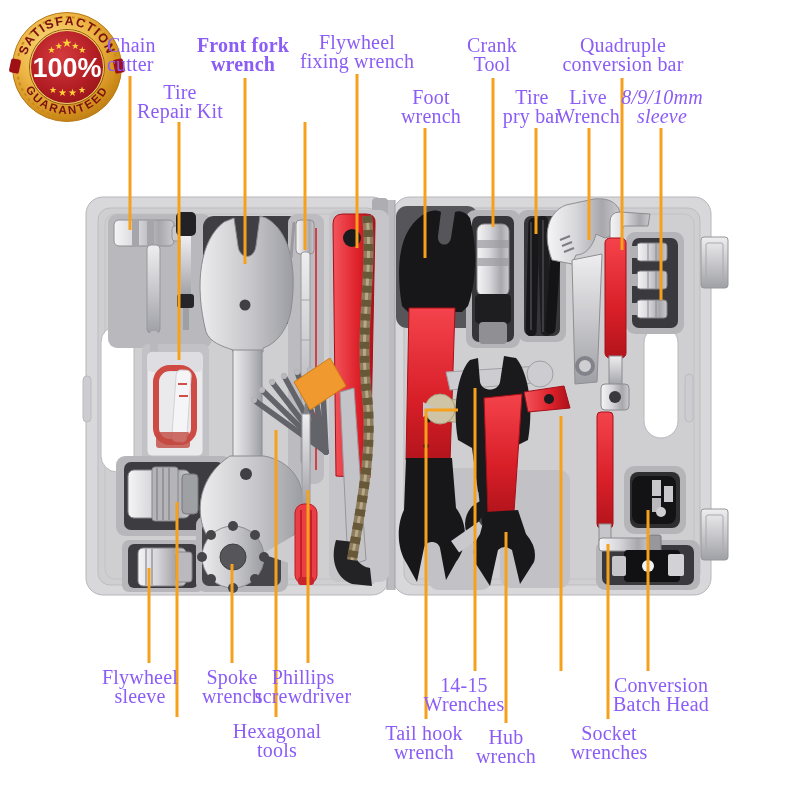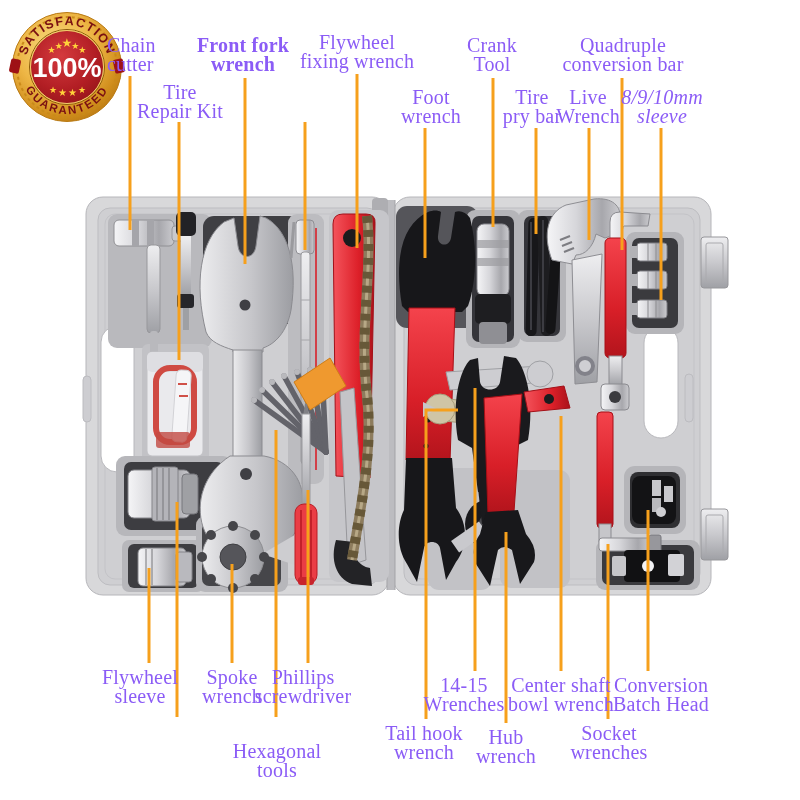--- a/index.html
+++ b/index.html
@@ -422,26 +422,24 @@
 <div class="lbl" style="left:588px;top:88px;">Live
 Wrench</div>
 <div class="lbl" style="left:662px;top:88px;font-style:italic;">8/9/10mm
 sleeve</div>
 <div class="lbl" style="left:140px;top:668px;">Flywheel
 sleeve</div>
 <div class="lbl" style="left:232px;top:668px;">Spoke
 wrench</div>
 <div class="lbl" style="left:303px;top:668px;">Phillips
 screwdriver</div>
-<div class="lbl" style="left:277px;top:722px;margin-top:20px;">Hexagonal
+<div class="lbl" style="left:277px;top:722px;">Hexagonal
 tools</div>
 <div class="lbl" style="left:464px;top:676px;">14-15
 Wrenches</div>
-<div class="lbl" style="left:561px;top:676px;">Center shaft
-bowl wrench</div>
 <div class="lbl" style="left:661px;top:676px;">Conversion
 Batch Head</div>
 <div class="lbl" style="left:424px;top:724px;">Tail hook
 wrench</div>
 <div class="lbl" style="left:506px;top:728px;">Hub
 wrench</div>
 <div class="lbl" style="left:609px;top:724px;font-family:Liberation Serif, serif;">Socket
 wrenches</div>
 
 </div>

